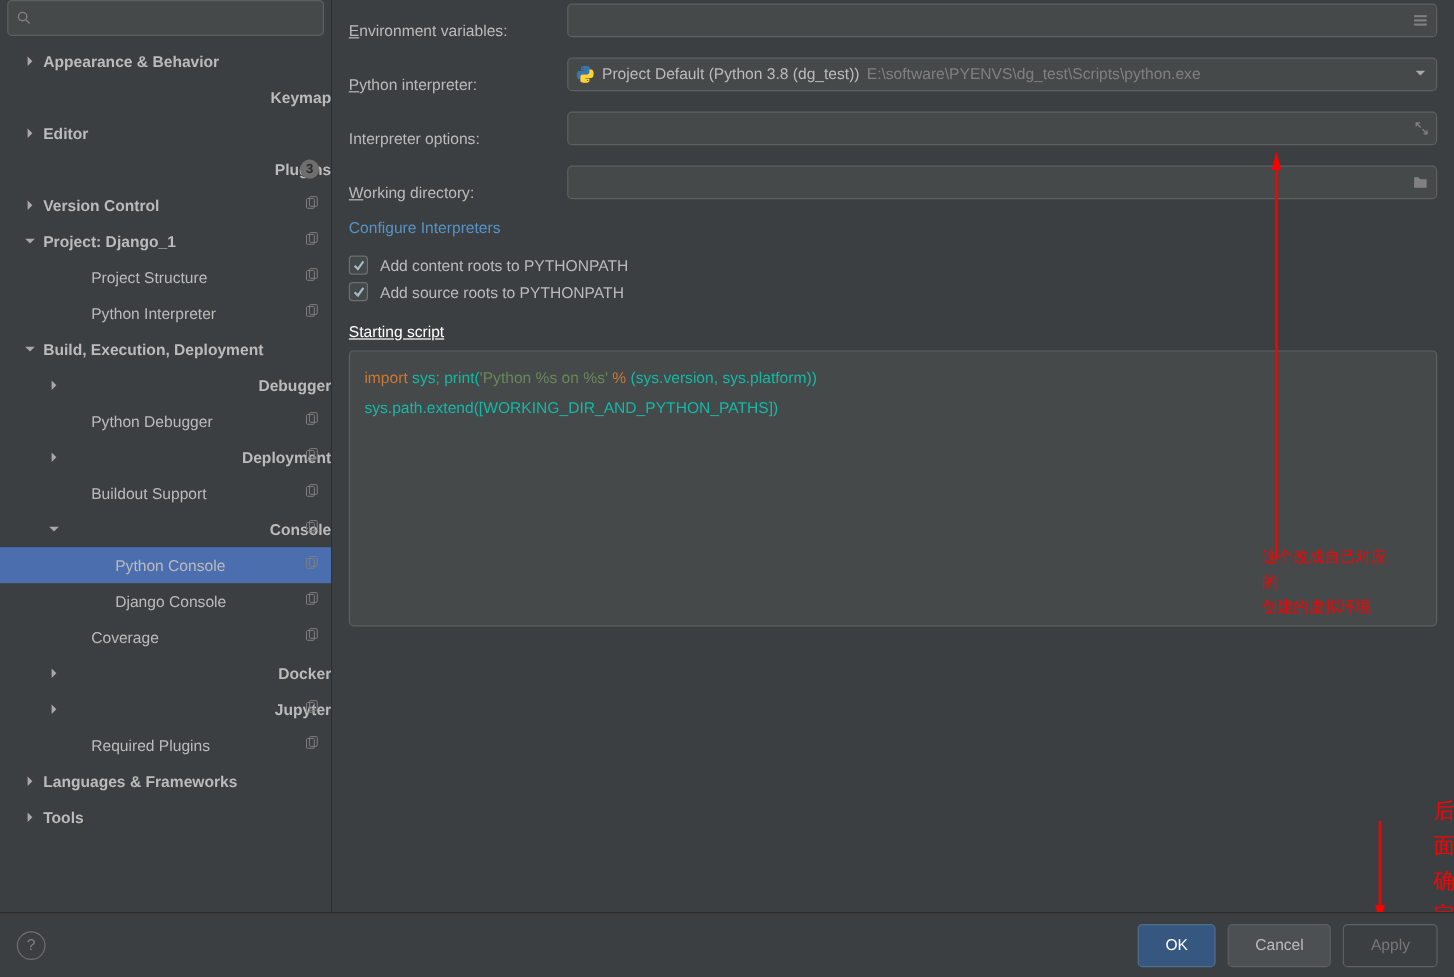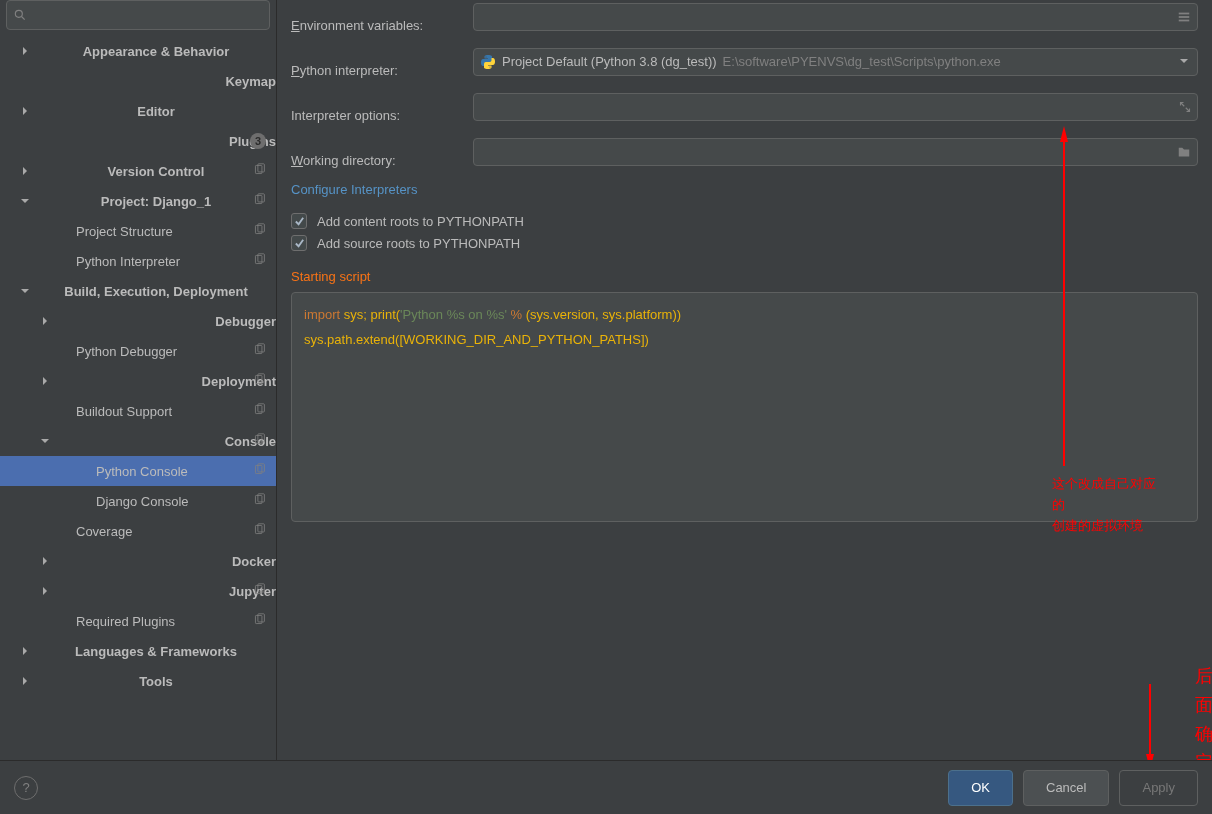--- a/index.html
+++ b/index.html
@@ -3,21 +3,21 @@
 <meta charset="utf-8">
 <style>
 *{margin:0;padding:0;box-sizing:border-box;font-family:-apple-system,BlinkMacSystemFont,"Segoe UI",Arial,sans-serif;font-size:13px;}
 body{background:#3c3f41;color:#bbb;width:1212px;height:814px;overflow:hidden;position:relative;}
 .main-container{display:flex;height:760px;}
 .sidebar{width:277px;background:#3c3f41;border-right:1px solid #2b2b2b;display:flex;flex-direction:column;}
 .search-box{height:30px;margin:0 6px 6px 6px;background:#45494a;border:1px solid #5e6060;border-radius:4px;display:flex;align-items:center;padding:0 6px;color:#808080;}
 .tree{overflow-y:auto;}
 .tree-item{display:flex;align-items:center;height:30px;padding-left:6px;cursor:pointer;position:relative;}
 .tree-item.selected{background:#4b6eaf;}
-.tree-item.lv1{padding-left:18px;text-align:center;}
+.tree-item.lv1{padding-left:18px;}
 .tree-item.lv2{padding-left:38px;text-align:right;}
 .tree-item.lv3{padding-left:58px;}
 .tree-item.lv4{padding-left:78px;}
 .arrow{width:14px;height:14px;margin-right:4px;display:flex;align-items:center;justify-content:center;color:#a9a9a9;}
 .arrow svg{display:block;}
 .spacer{width:18px;}
 .tree-label{flex:1;color:#bbbbbb;font-weight:bold;font-size:13px;}
 .tree-item.lv3 .tree-label,.tree-item.lv4 .tree-label{font-weight:normal;}
 .copy-icon{position:absolute;right:10px;color:#808080;}
 .badge{position:absolute;right:10px;background:#6e6e6e;color:#2b2b2b;border-radius:8px;min-width:16px;height:16px;display:flex;align-items:center;justify-content:center;font-size:11px;font-weight:bold;}
@@ -31,24 +31,24 @@
 .form-input .end-icon{position:absolute;right:6px;color:#808080;display:flex;align-items:center;}
 .interp-select{flex:1;height:28px;background:#45494a;border:1px solid #5e6060;border-radius:4px;display:flex;align-items:center;padding:0 26px 0 6px;position:relative;}
 .interp-select .py-icon{width:16px;height:16px;margin-right:6px;}
 .interp-text{color:#bbb;}
 .interp-path{color:#808080;margin-left:6px;}
 .dropdown-arrow{position:absolute;right:8px;color:#a9a9a9;}
 .link{color:#5693c6;cursor:pointer;padding:2px 0 10px 0;display:inline-block;}
 .checkbox-row{display:flex;align-items:center;margin:6px 0;}
 .checkbox{width:16px;height:16px;background:#43494a;border:1px solid #6e6e6e;border-radius:3px;margin-right:10px;display:flex;align-items:center;justify-content:center;color:#a9b7c6;}
 .checkbox svg{display:block;}
-.start-label{color:#f97316;margin:18px 0 8px 0;}
+.start-label{color:#ffffff;margin:18px 0 8px 0;text-decoration:underline;}
 .editor{background:#45494a;border:1px solid #5e6060;border-radius:4px;min-height:230px;padding:10px 12px;line-height:1.9;font-family:"Consolas","Menlo",monospace;font-size:13px;}
 .kw{color:#cc7832;}
-.txt{color:#eab308;text-align:right;}
+.txt{color:#14b8a6;text-align:right;}
 .str{color:#6a8759;}
 .op{color:#cc7832;}
 .footer{position:absolute;bottom:0;left:0;right:0;height:54px;background:#3c3f41;border-top:1px solid #2b2b2b;display:flex;align-items:center;padding:0 14px;}
 .help-btn{width:24px;height:24px;border:1px solid #6e6e6e;border-radius:12px;display:flex;align-items:center;justify-content:center;color:#808080;cursor:pointer;}
 .footer-spacer{flex:1;}
 .btn{height:28px;padding:17px 22px;border-radius:4px;margin-left:10px;display:flex;align-items:center;justify-content:center;cursor:pointer;font-size:13px;}
 .btn-primary{background:#365880;border:1px solid #4c708c;color:#fff;}
 .btn-default{background:#4c5052;border:1px solid #5e6060;color:#bbb;}
 .btn-disabled{background:transparent;border:1px solid #5e6060;color:#777;}
 .anno{position:absolute;color:#ff0000;font-size:18px;pointer-events:none;font-family:"Microsoft YaHei",sans-serif;font-weight:normal;line-height:1.6;}
@@ -339,21 +339,21 @@
     </div>
 
     <svg class="arrow-anno" style="left:775px;top:126px;" width="24" height="350">
         <defs>
           <marker id="ah1" markerWidth="8" markerHeight="8" refX="4" refY="2" orient="auto">
             <path d="M0 0 L8 2 L0 4 z" fill="#ff0000"></path>
           </marker>
         </defs>
         <line x1="12" y1="340" x2="12" y2="8" stroke="#ff0000" stroke-width="2" marker-end="url(#ah1)"></line>
       </svg>
-    <div class="anno" style="left:775px;top:474px;">
+    <div class="anno" style="left:775px;top:454px;">
       <div>这个改成自己对应</div>
       <div>的</div>
       <div>创建的虚拟环境</div>
     </div>
     <div class="anno" style="left:918px;top:662px;">后面确定</div>
   </div>
 </div>
 
 <svg class="arrow-anno" style="left:1138px;top:680px;" width="24" height="90">
     <defs>

